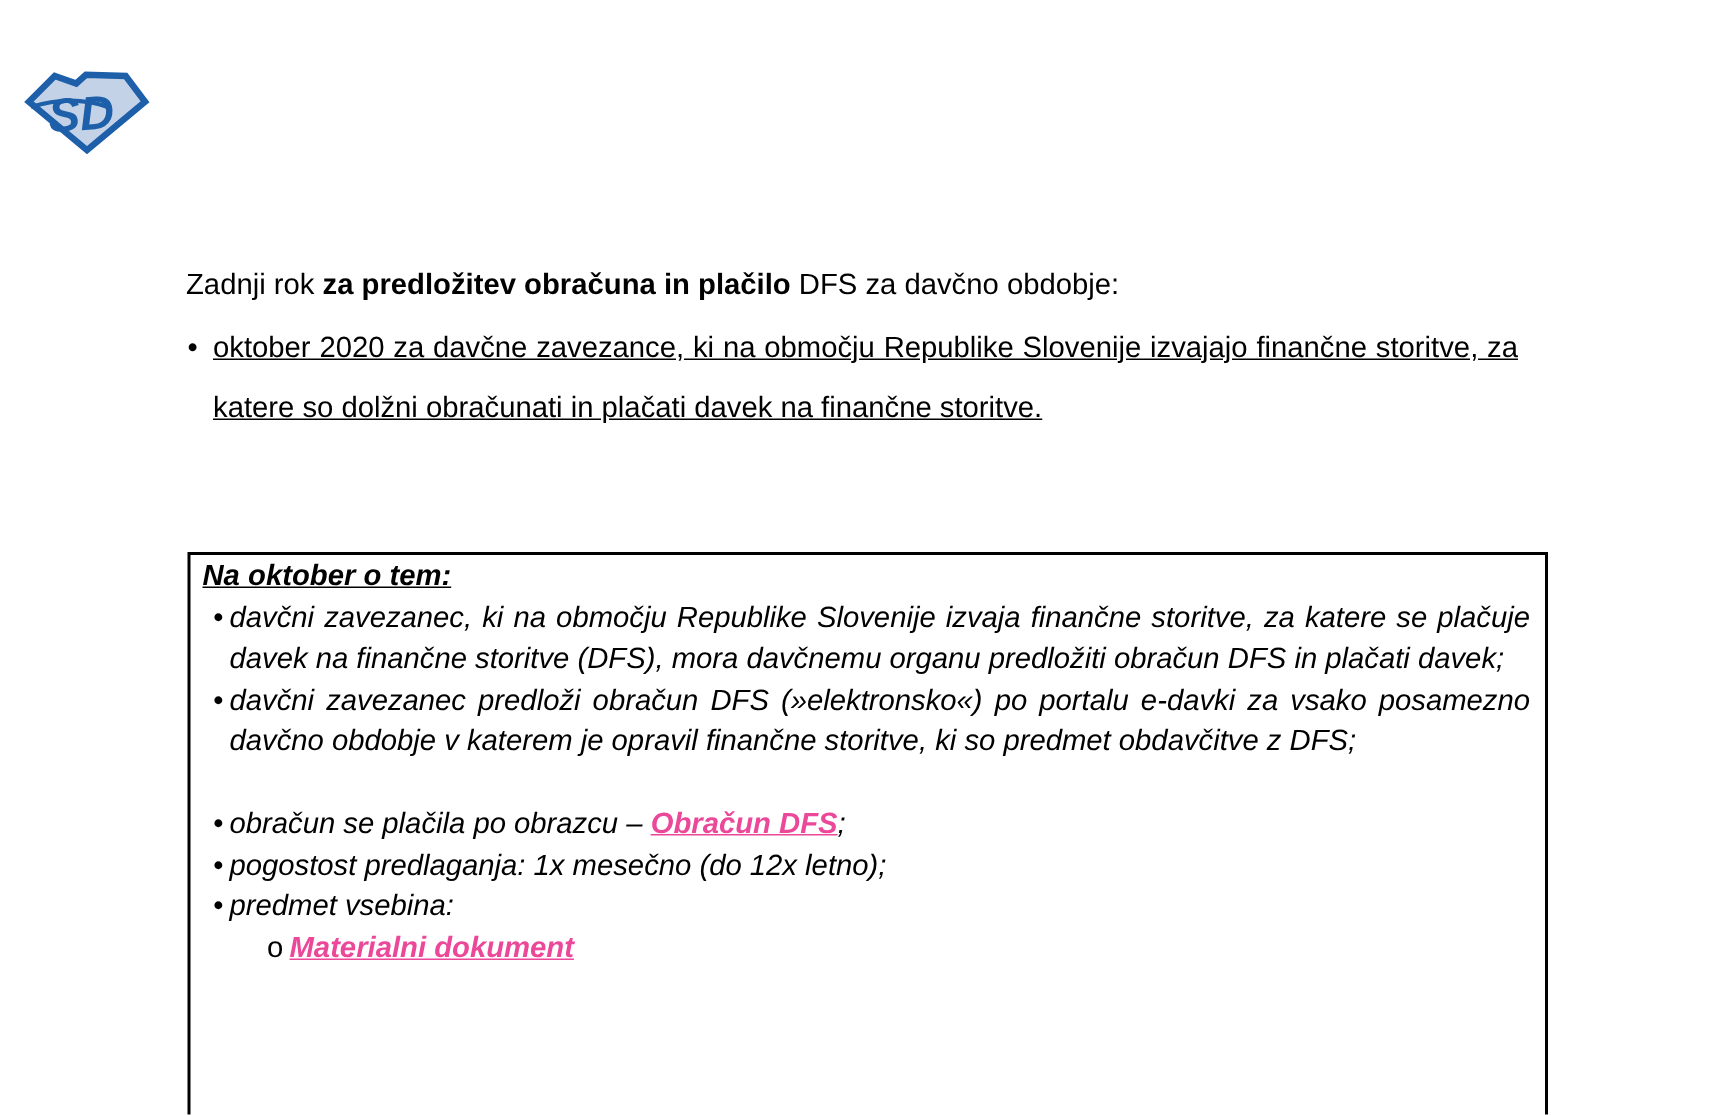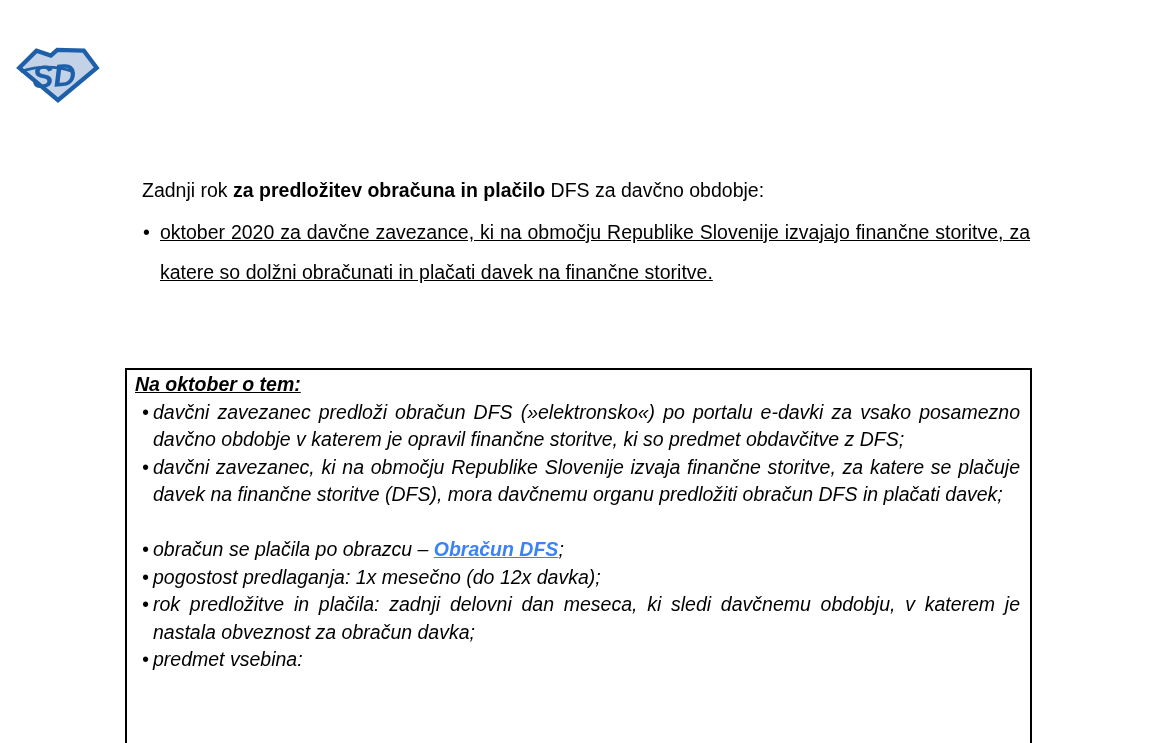--- a/index.html
+++ b/index.html
@@ -21,21 +21,21 @@
     position: absolute;
     left: 15px;
     top: 47px;
     width: 86px;
     height: 56px;
   }
 
   
   .intro {
     position: absolute;
-    left: 142px;
+    left: 124px;
     top: 177px;
     width: 888px;
   }
   .intro-heading {
     font-size: 19.5px;
     line-height: 26px;
     white-space: nowrap;
   }
   .intro-heading .bold-seg {
     font-weight: bold;
@@ -98,21 +98,21 @@
     content: "o";
     position: absolute;
     left: 43px;
     top: 0;
     font-style: normal;
   }
   .box-spacer {
     height: 27.5px;
   }
   .doc-link {
-    color: #3b82f6;
+    color: #ec4899;
     font-weight: bold;
     text-decoration: underline;
     cursor: pointer;
   }
 </style>
 </head>
 <body>
 
 <div class="logo">
   <svg width="86" height="56" viewBox="0 0 120 78" xmlns="http://www.w3.org/2000/svg">
@@ -126,20 +126,22 @@
   <div class="intro-heading"><span>Zadnji rok </span><span class="bold-seg">za predložitev obračuna in plačilo</span><span> DFS za davčno obdobje:</span></div>
   <div class="intro-list">
     <div class="intro-item">oktober 2020 za davčne zavezance, ki na območju Republike Slovenije izvajajo finančne storitve, za katere so dolžni obračunati in plačati davek na finančne storitve.</div>
   </div>
 </div>
 
 <div class="info-box">
   <div>
     <span class="box-title">Na oktober o tem:</span>
   </div>
+  <div class="box-item">davčni zavezanec, ki na območju Republike Slovenije izvaja finančne storitve, za katere se plačuje davek na finančne storitve (DFS), mora davčnemu organu predložiti obračun DFS in plačati davek;</div>
   <div class="box-item">davčni zavezanec predloži obračun DFS (»elektronsko«) po portalu e-davki za vsako posamezno davčno obdobje v katerem je opravil finančne storitve, ki so predmet obdavčitve z DFS;</div>
-  <div class="box-item">davčni zavezanec, ki na območju Republike Slovenije izvaja finančne storitve, za katere se plačuje davek na finančne storitve (DFS), mora davčnemu organu predložiti obračun DFS in plačati davek;</div>
   <div class="box-spacer"></div>
   <div class="box-item"><span>obračun se plačila po obrazcu – </span><a class="doc-link">Obračun DFS</a><span>;</span></div>
-  <div class="box-item">pogostost predlaganja: 1x mesečno (do 12x davka);</div>
-  <div class="box-item">rok predložitve in plačila: zadnji delovni dan meseca, ki sledi davčnemu obdobju, v katerem je nastala obveznost za obračun davka;</div>
+  <div class="box-item">pogostost predlaganja: 1x mesečno (do 12x letno);</div>
   <div class="box-item">predmet vsebina:</div>
+  <div class="box-subitem">
+    <a class="doc-link">Materialni dokument</a>
+  </div>
 </div>
 
 </body></html>

